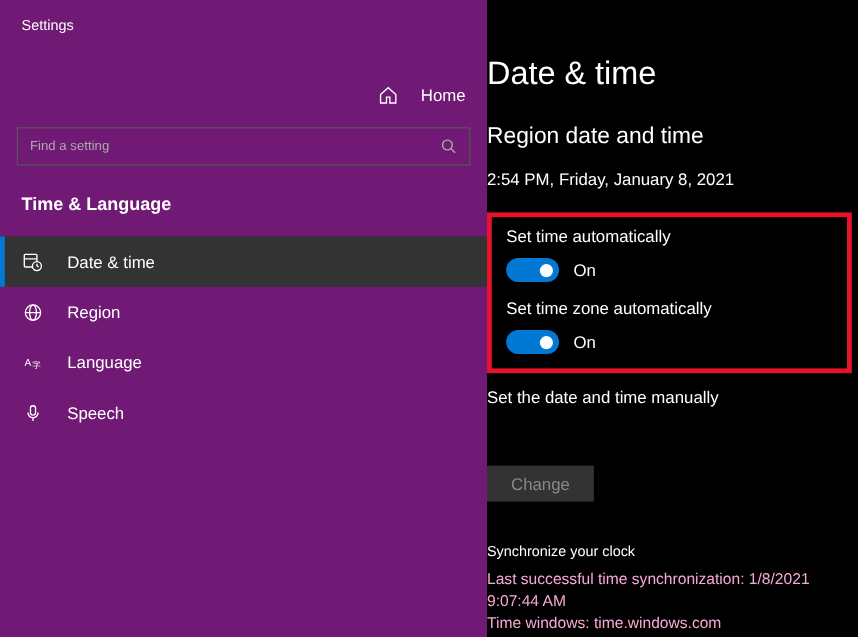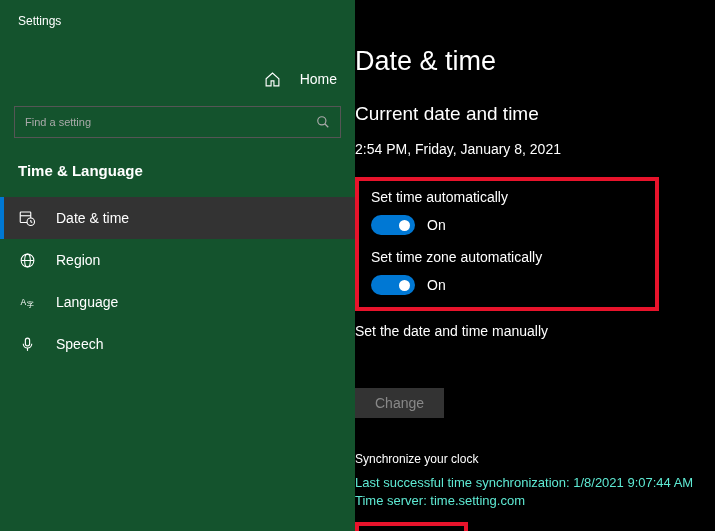--- a/index.html
+++ b/index.html
@@ -6,22 +6,22 @@
 body {
   font-family: "Segoe UI", -apple-system, sans-serif;
   background: #000;
   color: #fff;
   width: 715px;
   height: 531px;
   overflow: hidden;
   display: flex;
 }
 .sidebar {
-  width: 355px;
-  background: #14532d;
+  width: 406px;
+  background: #701a75;
   display: flex;
   flex-direction: column;
 }
 .sidebar-header {
   padding: 14px 18px 10px 18px;
   font-size: 12px;
   font-weight: 400;
 }
 .home-row {
   display: flex;
@@ -161,21 +161,21 @@
   color: #888;
   cursor: default;
 }
 .sync-section { margin-top: 34px; }
 .sync-title {
   font-size: 12px;
   margin-bottom: 8px;
 }
 .sync-info {
   font-size: 13px;
-  color: #5eead4;
+  color: #f9a8d4;
   line-height: 1.4;
   margin-bottom: 12px;
 }
 .sync-btn-wrap {
   border: 4px solid #e8132b;
   display: inline-block;
   padding: 2px;
 }
 svg { display: block; }
 </style>
@@ -247,21 +247,21 @@
         <path d="M6 11 a6 6 0 0 0 12 0"></path>
         <line x1="12" y1="17" x2="12" y2="21"></line>
       </svg>
     </span>
     <span>Speech</span>
   </div>
 </div>
 
 <div class="content">
   <h1>Date &amp; time</h1>
-  <h2>Current date and time</h2>
+  <h2>Region date and time</h2>
   <div class="datetime-display">2:54 PM, Friday, January 8, 2021</div>
 
   <div class="highlight-box">
     <div class="toggle-section">
       <div class="toggle-label">Set time automatically</div>
       <div class="toggle-row">
         <div class="toggle"></div>
         <span class="toggle-state">On</span>
       </div>
     </div>
@@ -274,19 +274,19 @@
     </div>
   </div>
 
   <div class="manual-label">Set the date and time manually</div>
   <button class="btn disabled">Change</button>
 
   <div class="sync-section">
     <div class="sync-title">Synchronize your clock</div>
     <div class="sync-info">
       <div>Last successful time synchronization: 1/8/2021 9:07:44 AM</div>
-      <div>Time server: time.setting.com</div>
+      <div>Time windows: time.windows.com</div>
     </div>
     <div class="sync-btn-wrap">
       <button class="btn">Sync now</button>
     </div>
   </div>
 </div>
 
 </body></html>

